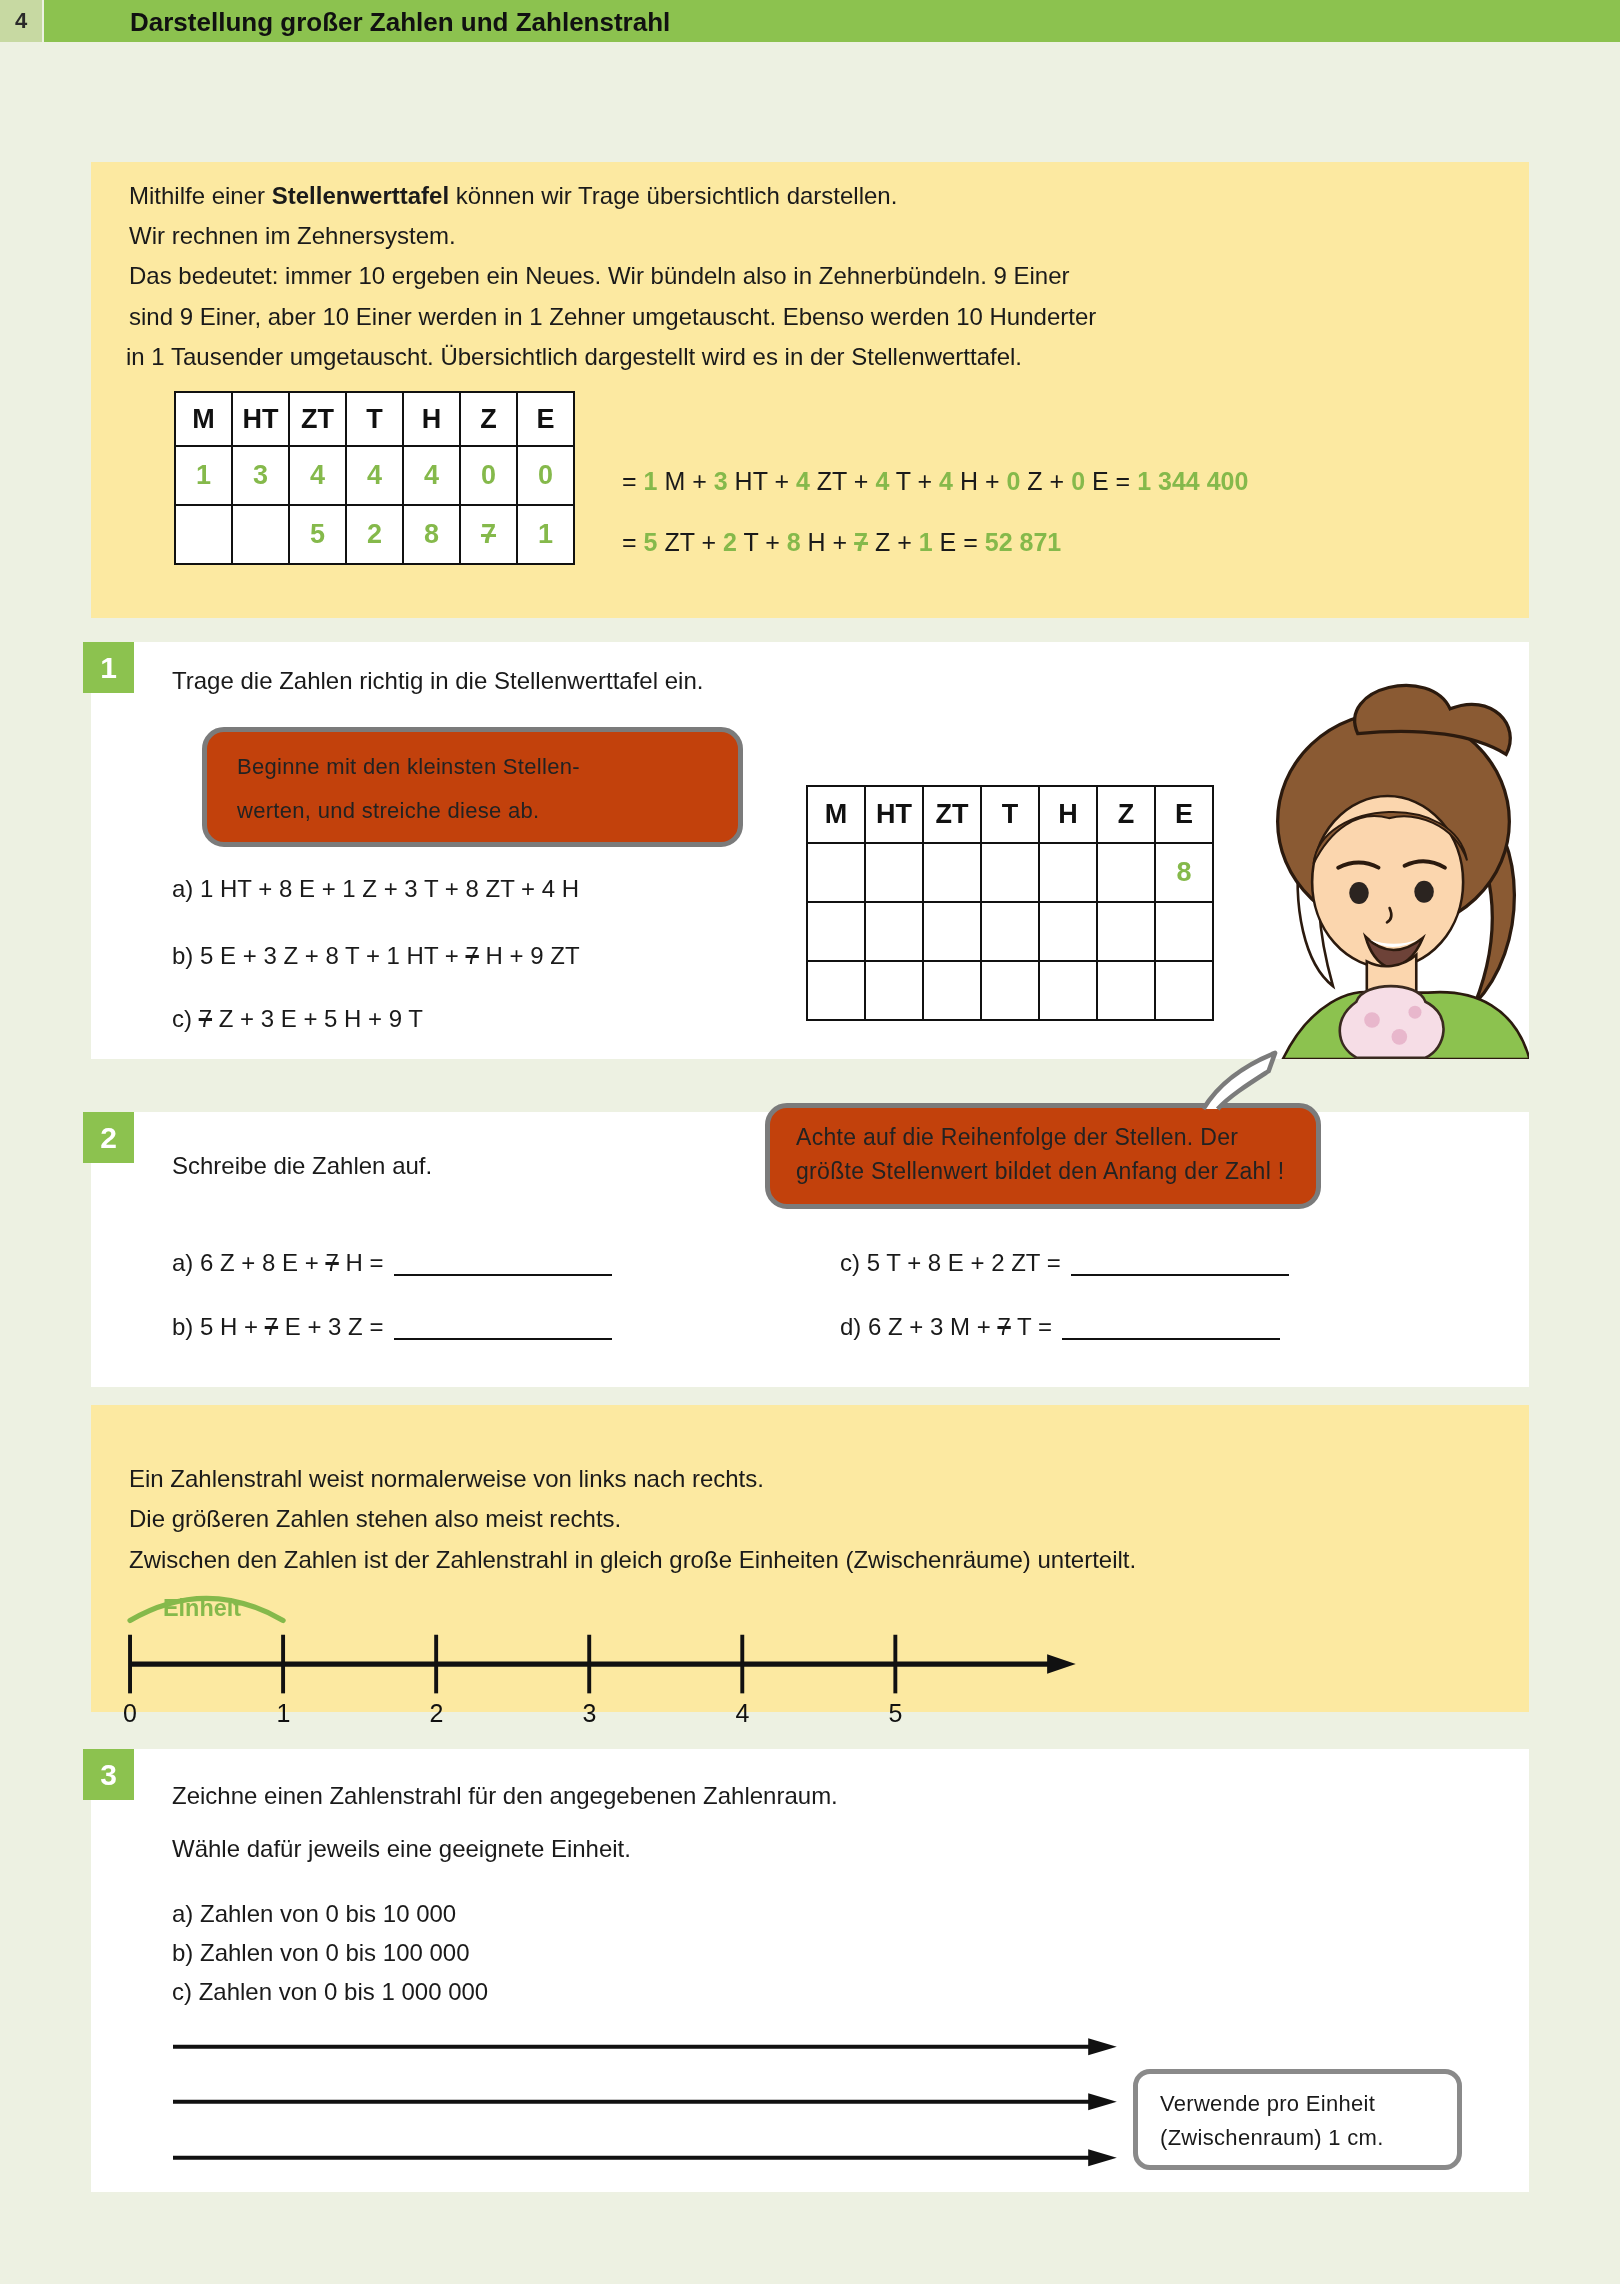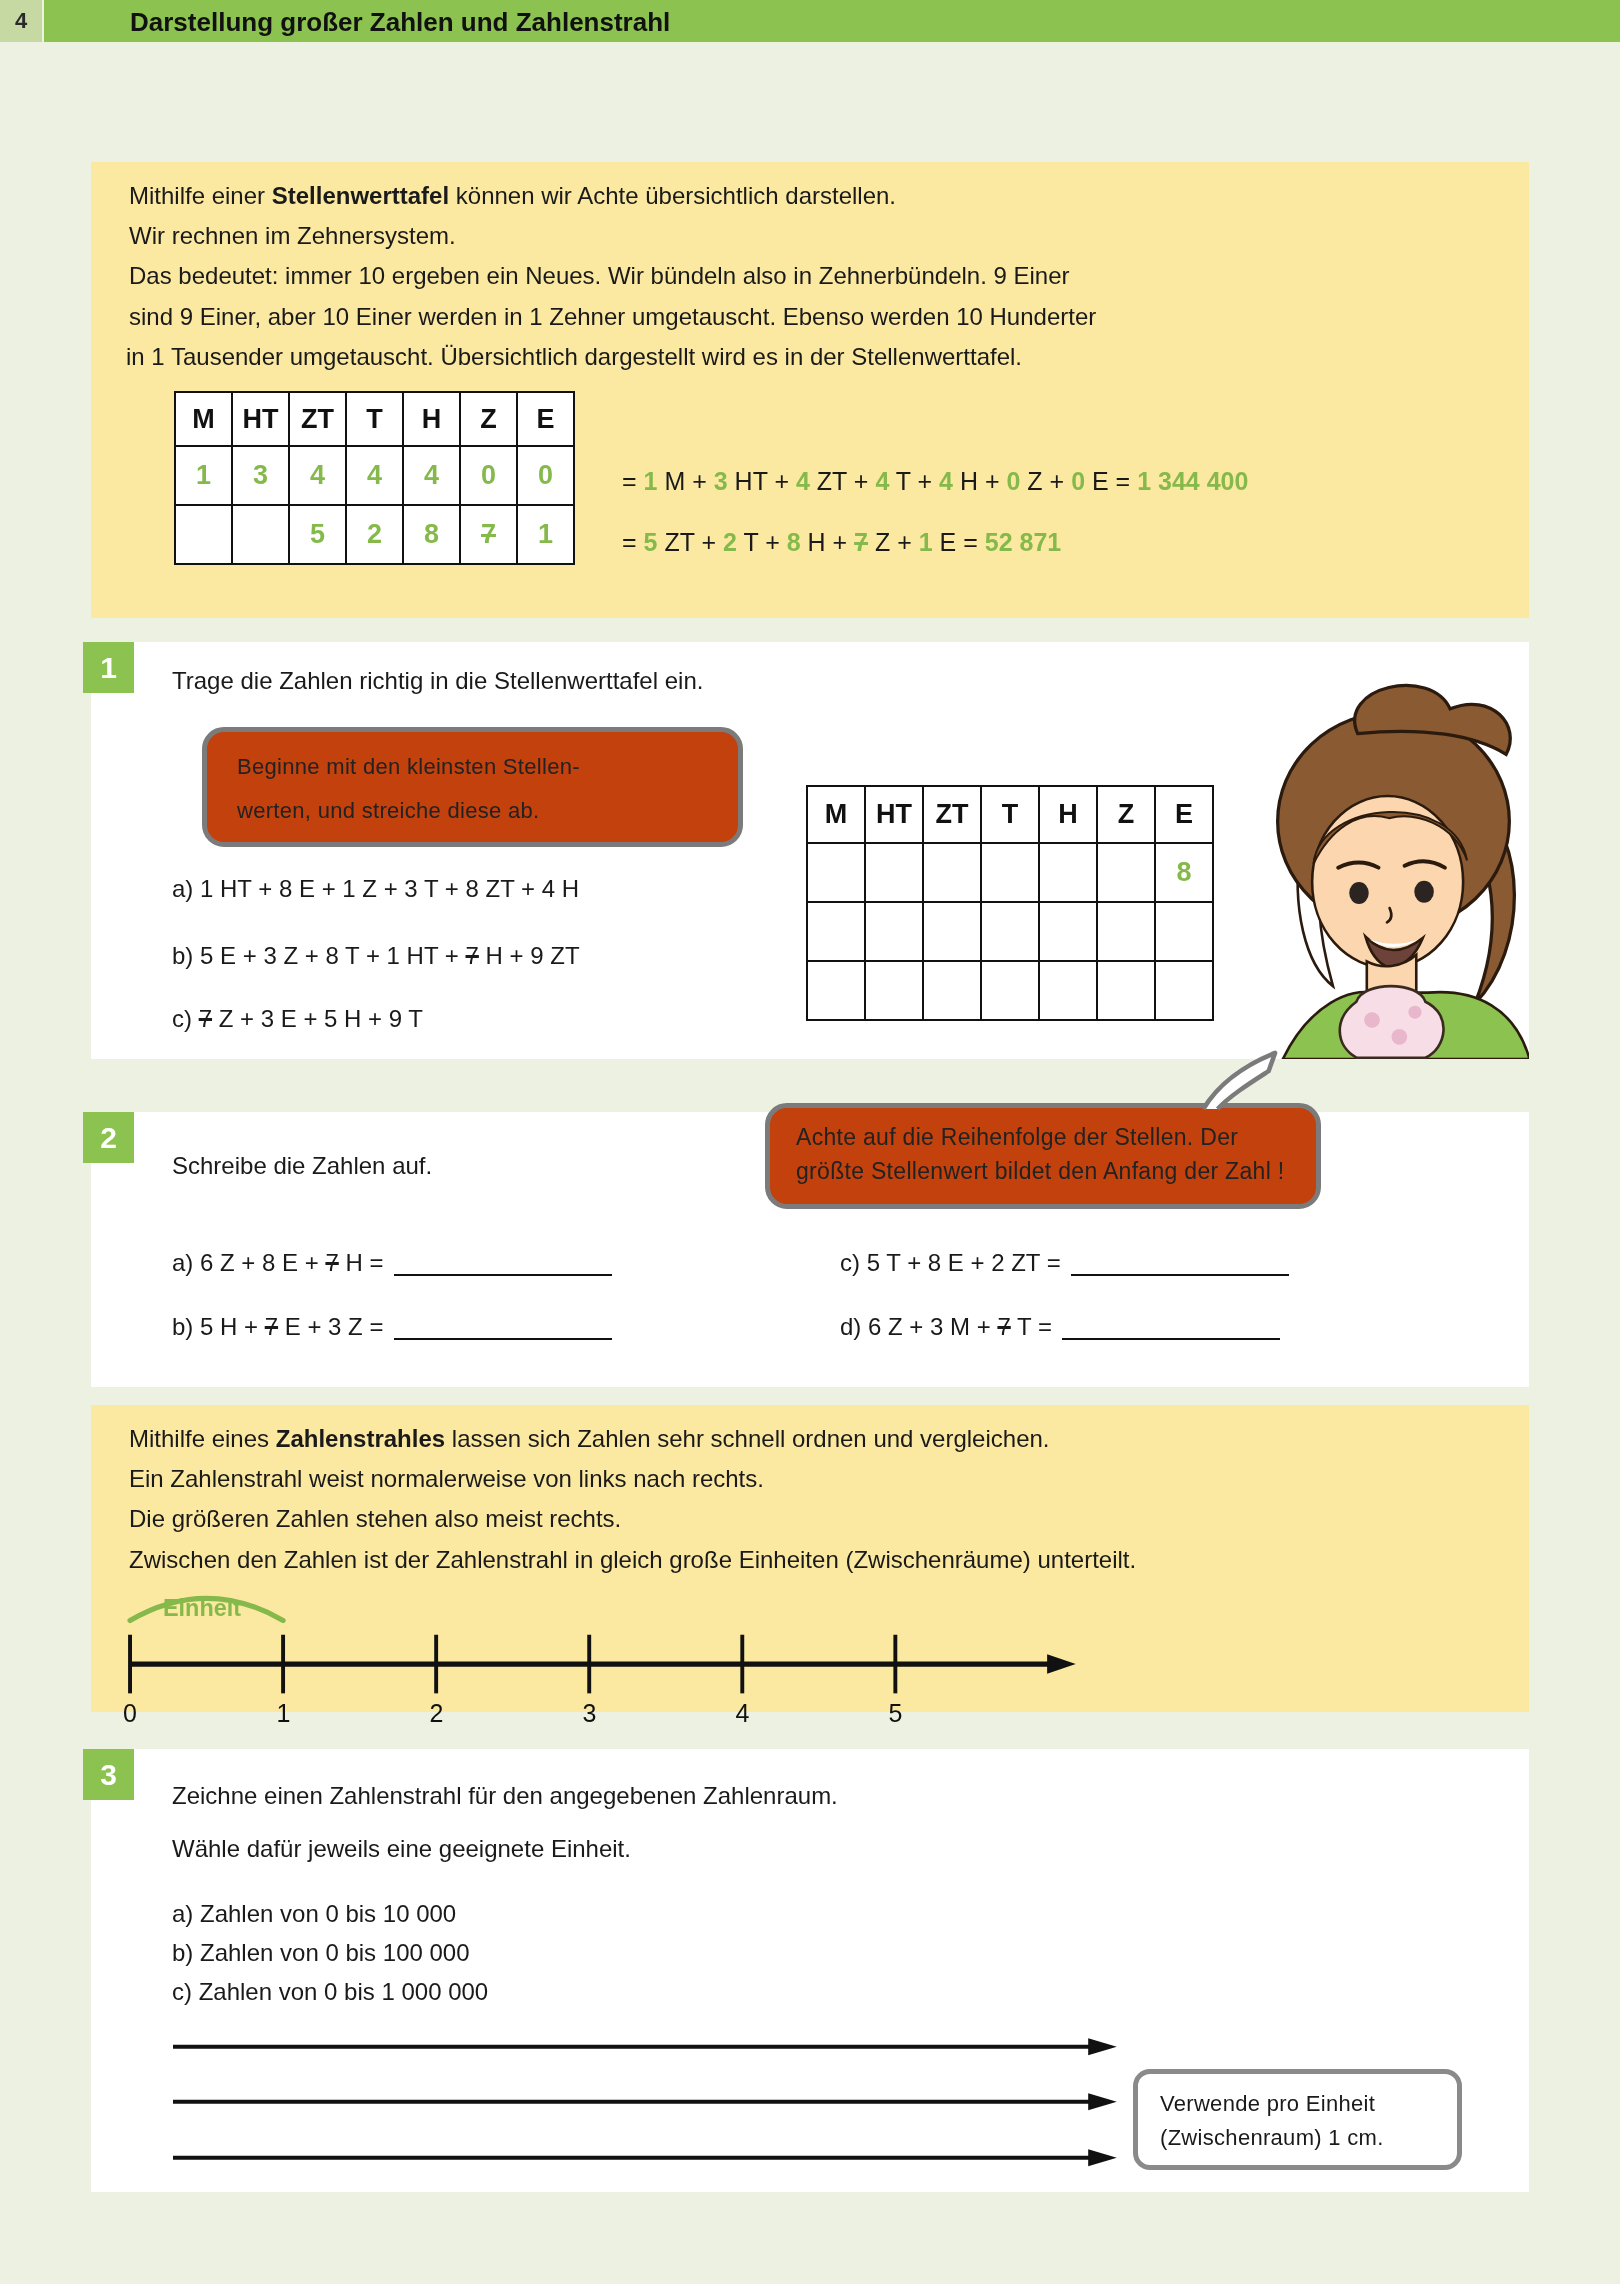--- a/index.html
+++ b/index.html
@@ -64,21 +64,21 @@
 <div class="page">
 
   <div class="page-tab">
     <span>4</span>
   </div>
   <div class="header-bar"></div>
   <div class="header-title">Darstellung großer Zahlen und Zahlenstrahl</div>
 
   <div class="box yellow" style="top:162px;height:456px;">
     <div class="tline" style="left:38px;top:19.5px;">
-      <span>Mithilfe einer </span><span class="b">Stellenwerttafel</span><span> können wir Achte übersichtlich darstellen.</span>
+      <span>Mithilfe einer </span><span class="b">Stellenwerttafel</span><span> können wir Trage übersichtlich darstellen.</span>
     </div>
     <div class="tline" style="left:38px;top:60px;">Wir rechnen im Zehnersystem.</div>
     <div class="tline" style="left:38px;top:100px;">Das bedeutet: immer 10 ergeben ein Neues. Wir bündeln also in Zehnerbündeln. 9 Einer</div>
     <div class="tline" style="left:38px;top:141px;">sind 9 Einer, aber 10 Einer werden in 1 Zehner umgetauscht. Ebenso werden 10 Hunderter</div>
     <div class="tline" style="left:35px;top:181px;text-align:right;">in 1 Tausender umgetauscht. Übersichtlich dargestellt wird es in der Stellenwerttafel.</div>
 
     <table class="pvt pvt-info" style="left:83px;top:229px;">
         <thead>
           <tr>
             <th>M</th>
@@ -221,23 +221,20 @@
     </div>
     <div class="tline" style="left:749px;top:137px;">
       <span><span class="tok-k">c) 5 T + 8 E + 2 ZT =</span></span><span class="blank"></span>
     </div>
     <div class="tline" style="left:749px;top:201px;">
       <span><span class="tok-k">d) 6 Z + 3 M + </span><span class="tok-ks">7</span><span class="tok-k"> T  =</span></span><span class="blank"></span>
     </div>
   </div>
 
   <div class="box yellow" style="top:1405px;height:307px;">
-    <div class="tline" style="left:38px;top:19.5px;">
-      <span>Mithilfe eines </span><span class="b">Zahlenstrahles</span><span> lassen sich Zahlen sehr schnell ordnen und vergleichen.</span>
-    </div>
     <div class="tline" style="left:38px;top:60px;">Ein Zahlenstrahl weist normalerweise von links nach rechts.</div>
     <div class="tline" style="left:38px;top:100px;">Die größeren Zahlen stehen also meist rechts.</div>
     <div class="tline" style="left:38px;top:141px;">Zwischen den Zahlen ist der Zahlenstrahl in gleich große Einheiten (Zwischenräume) unterteilt.</div>
 
     <svg class="abs" style="left:26px;top:171px;" width="977" height="124" viewBox="0 0 1500 190">
       <path d="M20,68 Q137,0 255,68" fill="none" stroke="#85b94b" stroke-width="8" stroke-linecap="round"></path>
       <line x1="20" y1="135" x2="1432" y2="135" stroke="#111" stroke-width="8"></line>
       <polygon points="1428,120 1472,135 1428,150" fill="#111"></polygon>
       <line x1="20" y1="90" x2="20" y2="180" stroke="#111" stroke-width="6"></line>
       <line x1="255" y1="90" x2="255" y2="180" stroke="#111" stroke-width="6"></line>

